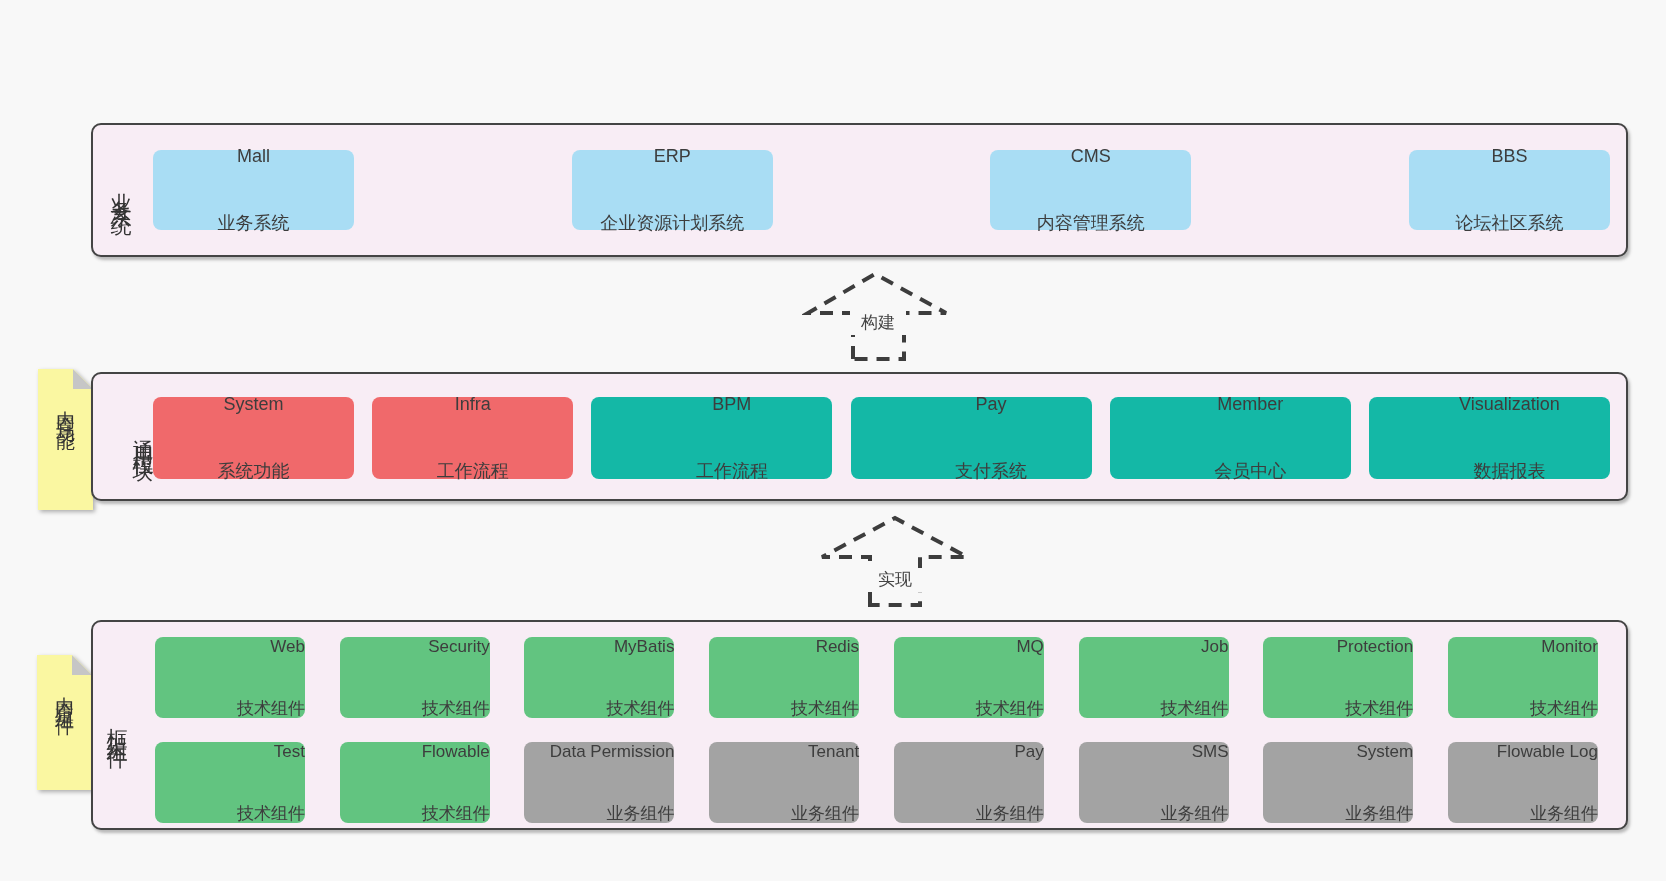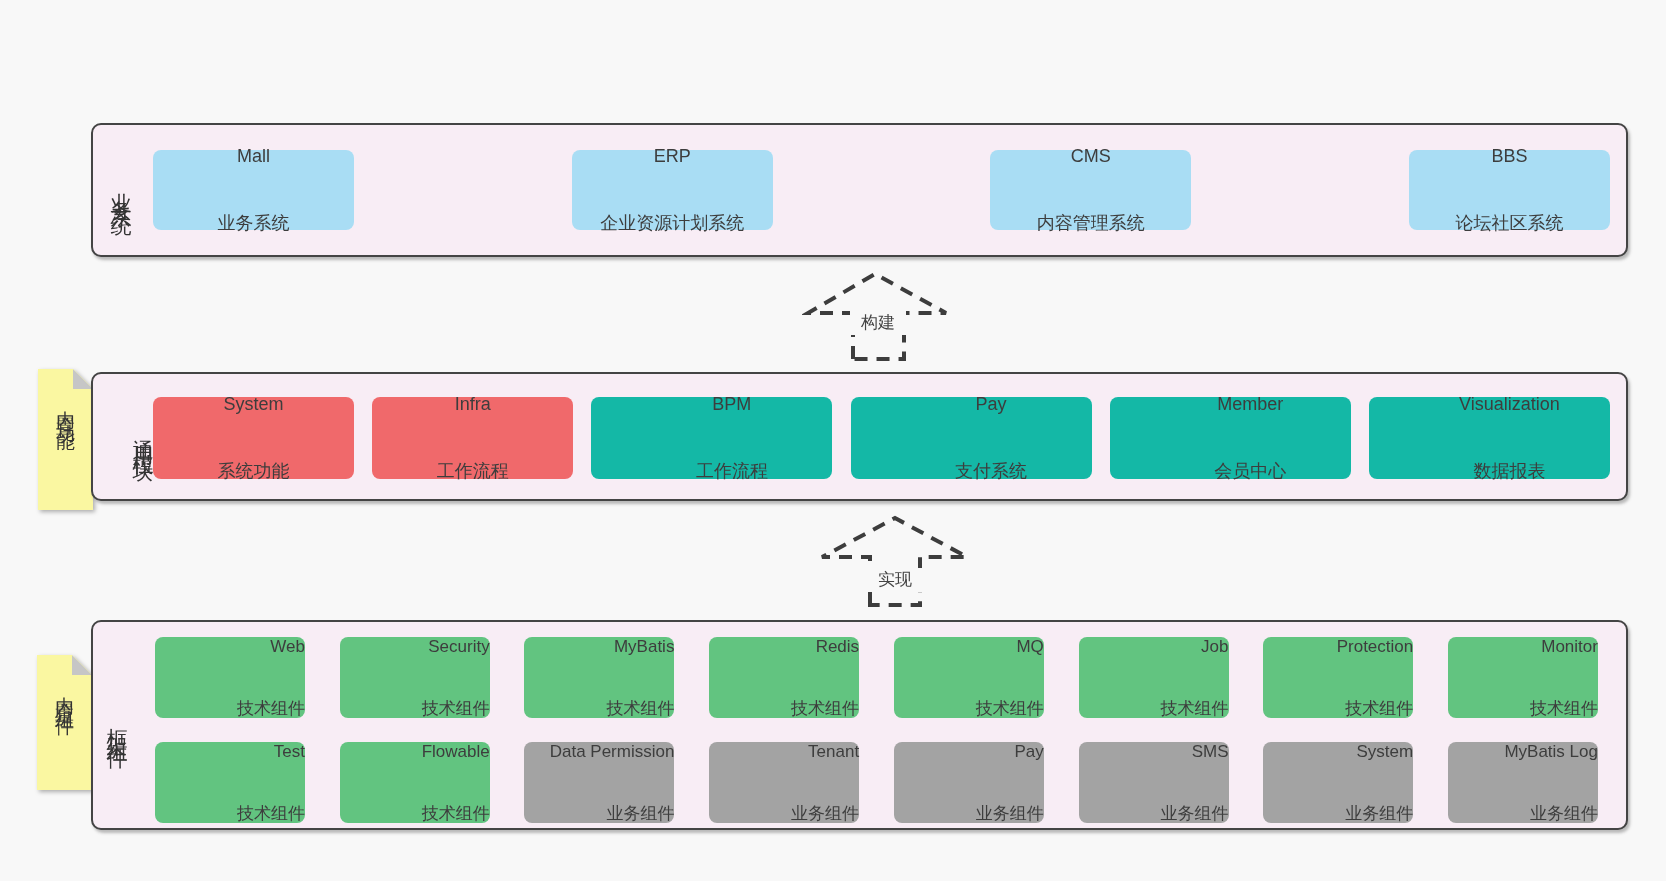--- a/index.html
+++ b/index.html
@@ -213,19 +213,19 @@
       </div>
       <div class="box boxS lightgreen">
         <div>SMS</div>
         <div>业务组件</div>
       </div>
       <div class="box boxS lightgreen">
         <div>System</div>
         <div>业务组件</div>
       </div>
       <div class="box boxS lightgreen">
-        <div>MyBatis Log</div>
+        <div>Flowable Log</div>
         <div>业务组件</div>
       </div>
     </div>
   </div>
 
 </div>
 
 </body></html>

